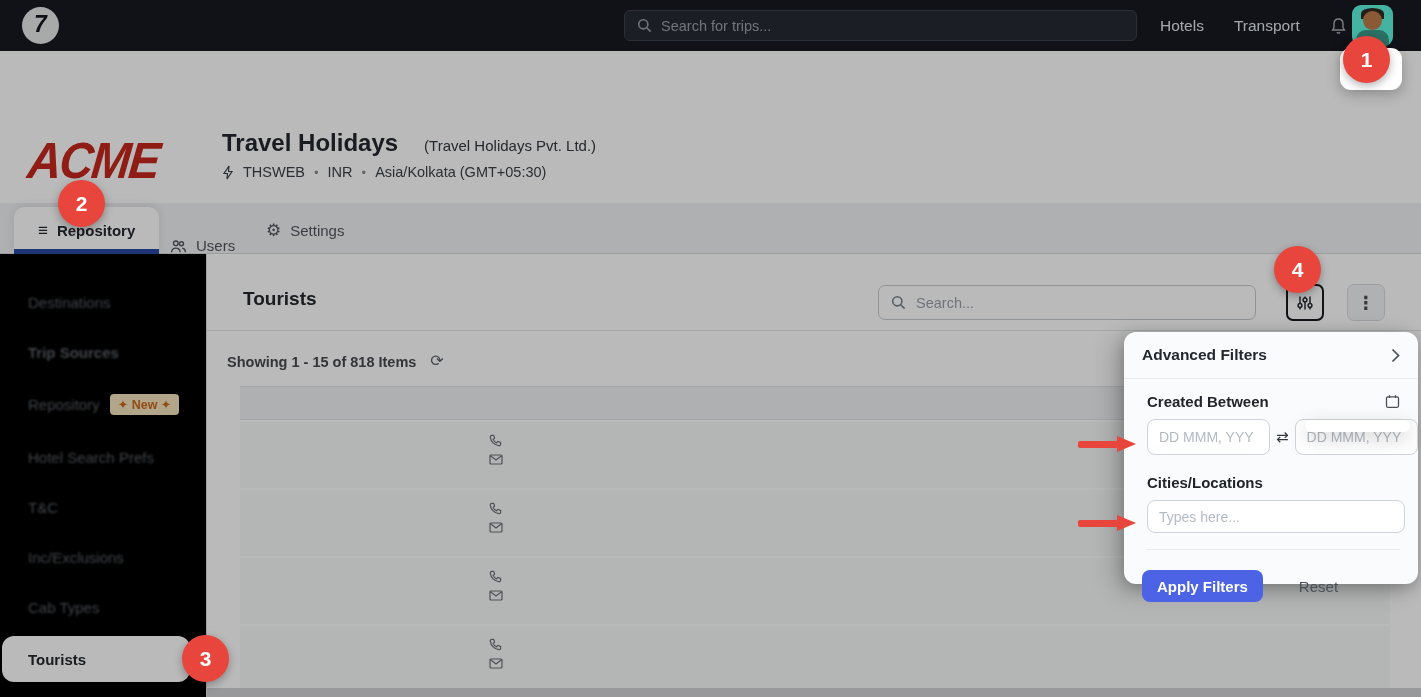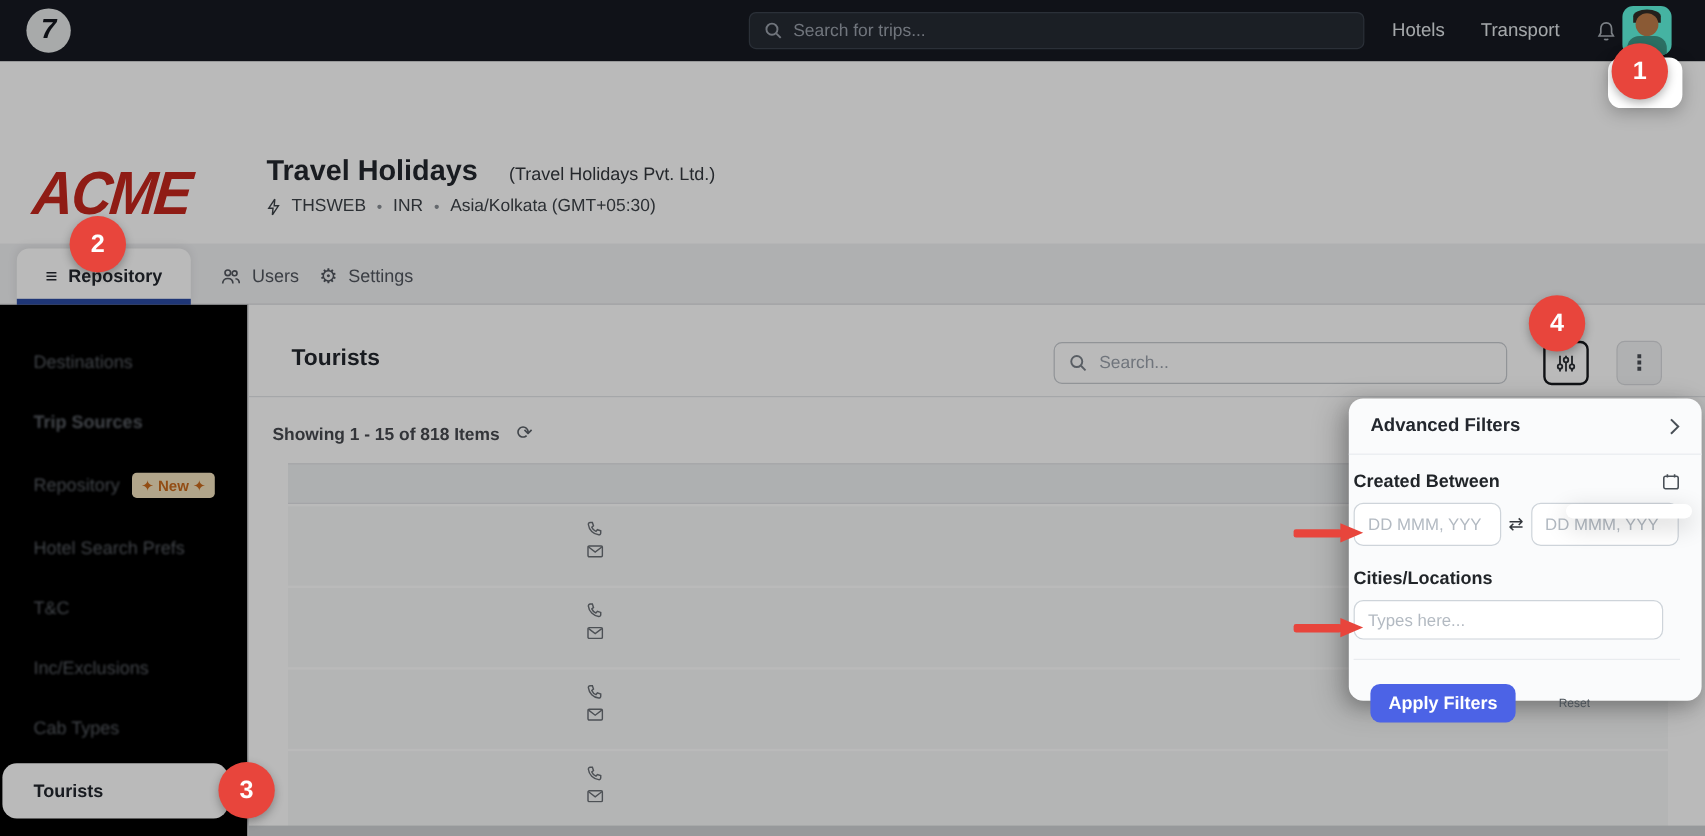--- a/index.html
+++ b/index.html
@@ -70,34 +70,34 @@
   .bottom-band { position:absolute; left:0px; top:434px; width:1214px; height:9px; background:#d0d2d5; }
 
   
   .dim-overlay { position:absolute; left:0; top:0; width:1421px; height:697px; background:rgba(0,0,0,0.27); z-index:50; pointer-events:none; }
 
   
   .filters-panel { position:absolute; left:1124px; top:332px; width:294px; height:252px; background:#fafbfc; border-radius:12px; box-shadow:-8px 6px 24px rgba(0,0,0,.22), 0 4px 14px rgba(0,0,0,.18); z-index:60; }
   .fp-header { height:47px; display:flex; align-items:center; justify-content:space-between; padding:0 18px; border-bottom:1px solid #e9ecef; }
   .fp-title { font-size:15.5px; font-weight:600; color:#23272e; }
   .fp-chevron { color:#495057; display:inline-flex; cursor:pointer; }
-  .fp-body { padding:14px 18px 0 4px; }
+  .fp-body { padding:14px 18px 0 23px; }
   .fp-label-row { display:flex; align-items:center; justify-content:space-between; margin-bottom:9px; }
   .fp-label { font-size:15px; font-weight:700; color:#212529; }
   .date-row { display:flex; align-items:center; gap:6px; }
   .fp-input { border:1px solid #ced4da; border-radius:8px; background:#ffffff; height:36px; font-size:14px; color:#3d4248; padding:0 11px; outline:none; font-family:inherit; }
   .fp-input::placeholder { color:#b3bac2; }
   .date-input { width:123px; }
   .swap-icon { color:#33373c; font-size:15px; }
   .cities-label { margin-top:19px; margin-bottom:9px; }
   .cities-input { width:258px; height:33px; }
   .fp-footer-divider { margin-top:16px; height:1px; background:#e9ecef; }
   .fp-footer { display:flex; align-items:center; padding:20px 18px 0 18px; gap:36px; }
   .apply-btn { background:#4c63e6; color:#ffffff; font-size:15px; font-weight:700; border:none; border-radius:8px; height:32px; padding:0 15px; cursor:pointer; font-family:inherit; }
-  .reset-btn { font-size:10px; color:#495057; cursor:pointer; }
+  .reset-btn { font-size:15px; color:#495057; cursor:pointer; }
 
   
   .quick-dropdown { position:absolute; left:1305px; top:420px; width:105px; background:#ffffff; border-radius:8px; box-shadow:0 6px 20px rgba(0,0,0,.2); z-index:65; padding:6px 0; }
 
   
   .num-badge { position:absolute; width:47px; height:47px; border-radius:50%; background:#e8453c; color:#ffffff; font-size:21px; font-weight:800; display:flex; align-items:center; justify-content:center; z-index:70; box-shadow:0 3px 8px rgba(0,0,0,.3); }
   .badge-1 { left:1343px; top:36px; }
   .badge-2 { left:58px;  top:180px; }
   .badge-3 { left:182px; top:635px; }
   .badge-4 { left:1274px; top:246px; }
@@ -164,21 +164,21 @@
     <span class="meta-dot">•</span>
     <span>Asia/Kolkata (GMT+05:30)</span>
   </div>
 </div>
 
 <div class="tabbar">
   <div class="tab active" style="left:14px;">
     <span class="tab-icon">≡</span>
     <span>Repository</span>
   </div>
-  <div class="tab" style="left:160px;">
+  <div class="tab" style="left:146px;align-items:flex-end;">
     <span class="tab-icon">
       <svg width="17" height="15" viewBox="0 0 16 14" fill="none" stroke="currentColor" stroke-width="1.3">
           <circle cx="5.5" cy="4" r="2.2"></circle>
           <path d="M1.5 12.5 C1.5 9.8 3.2 8.5 5.5 8.5 C7.8 8.5 9.5 9.8 9.5 12.5"></path>
           <circle cx="10.8" cy="4.4" r="1.9"></circle>
           <path d="M11.5 8.7 C13.4 8.9 14.5 10.2 14.5 12.3"></path>
         </svg>
     </span>
     <span>Users</span>
   </div>

